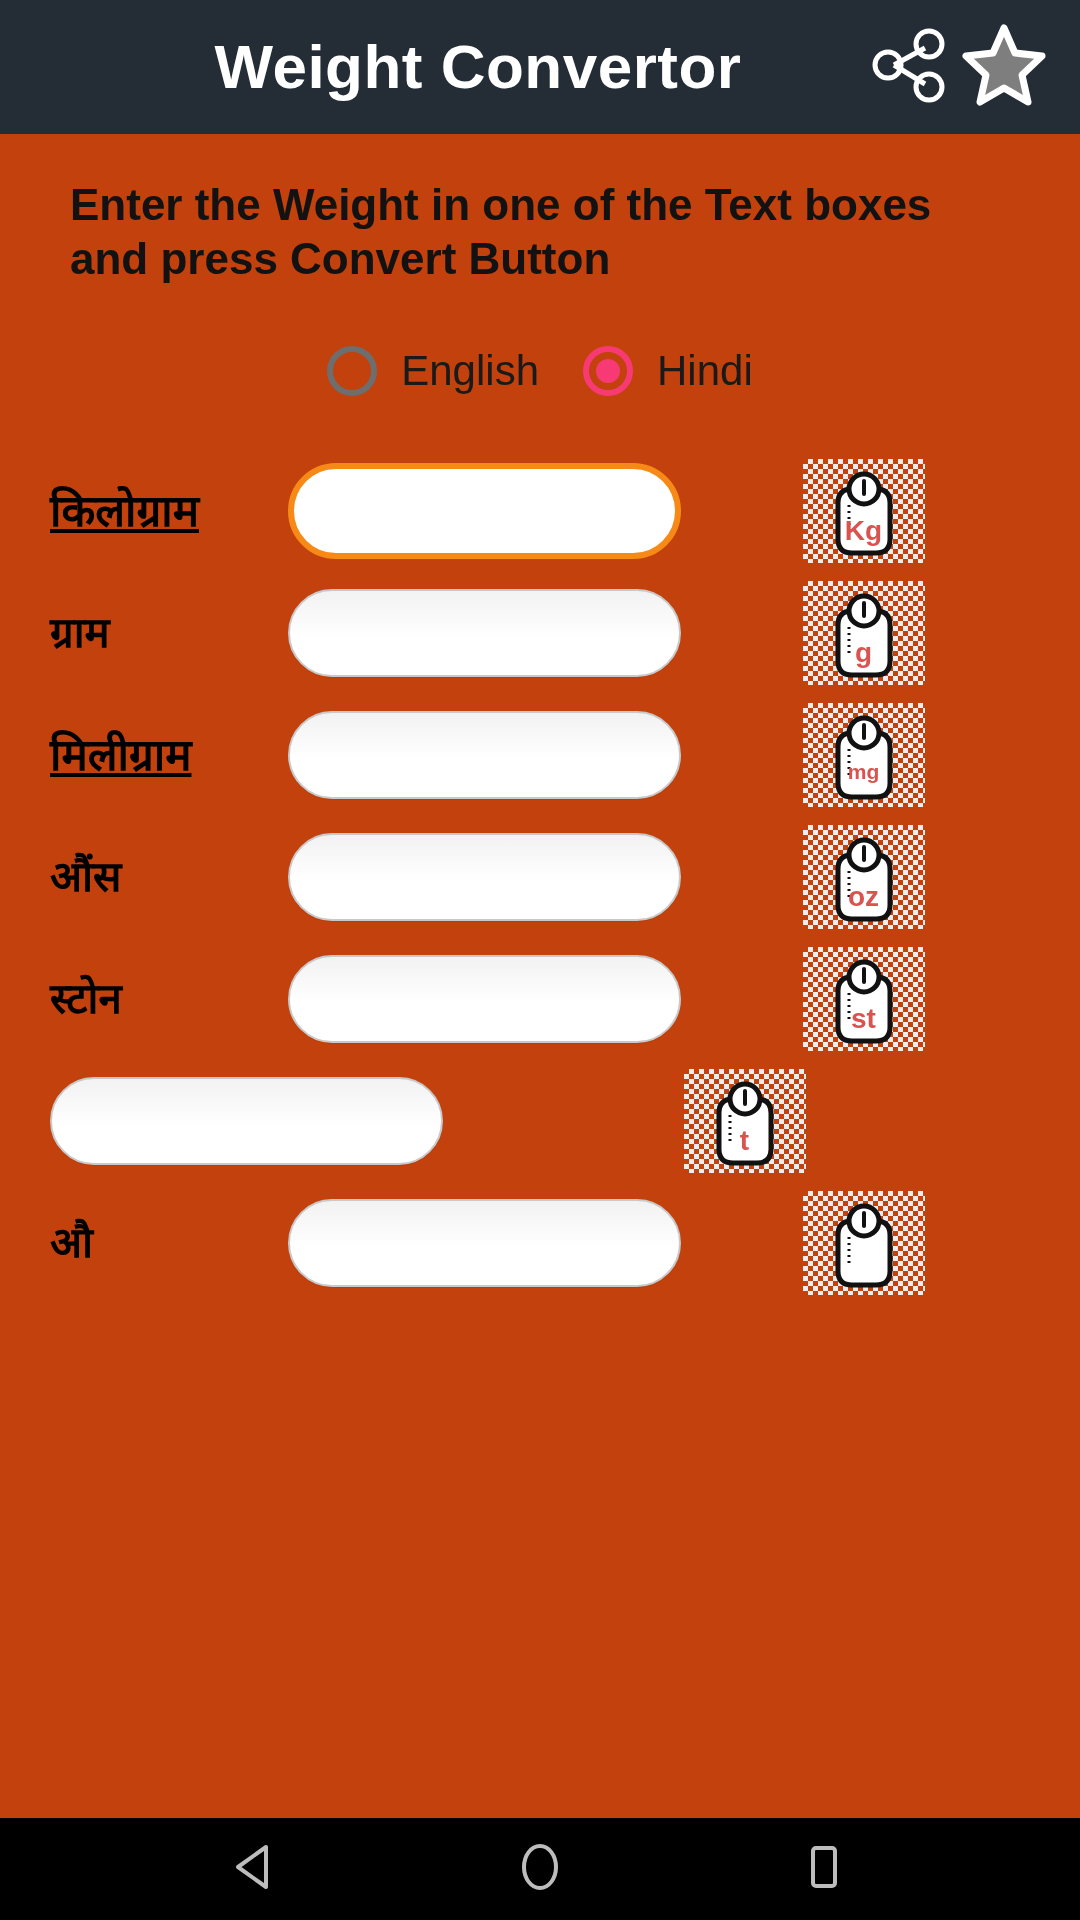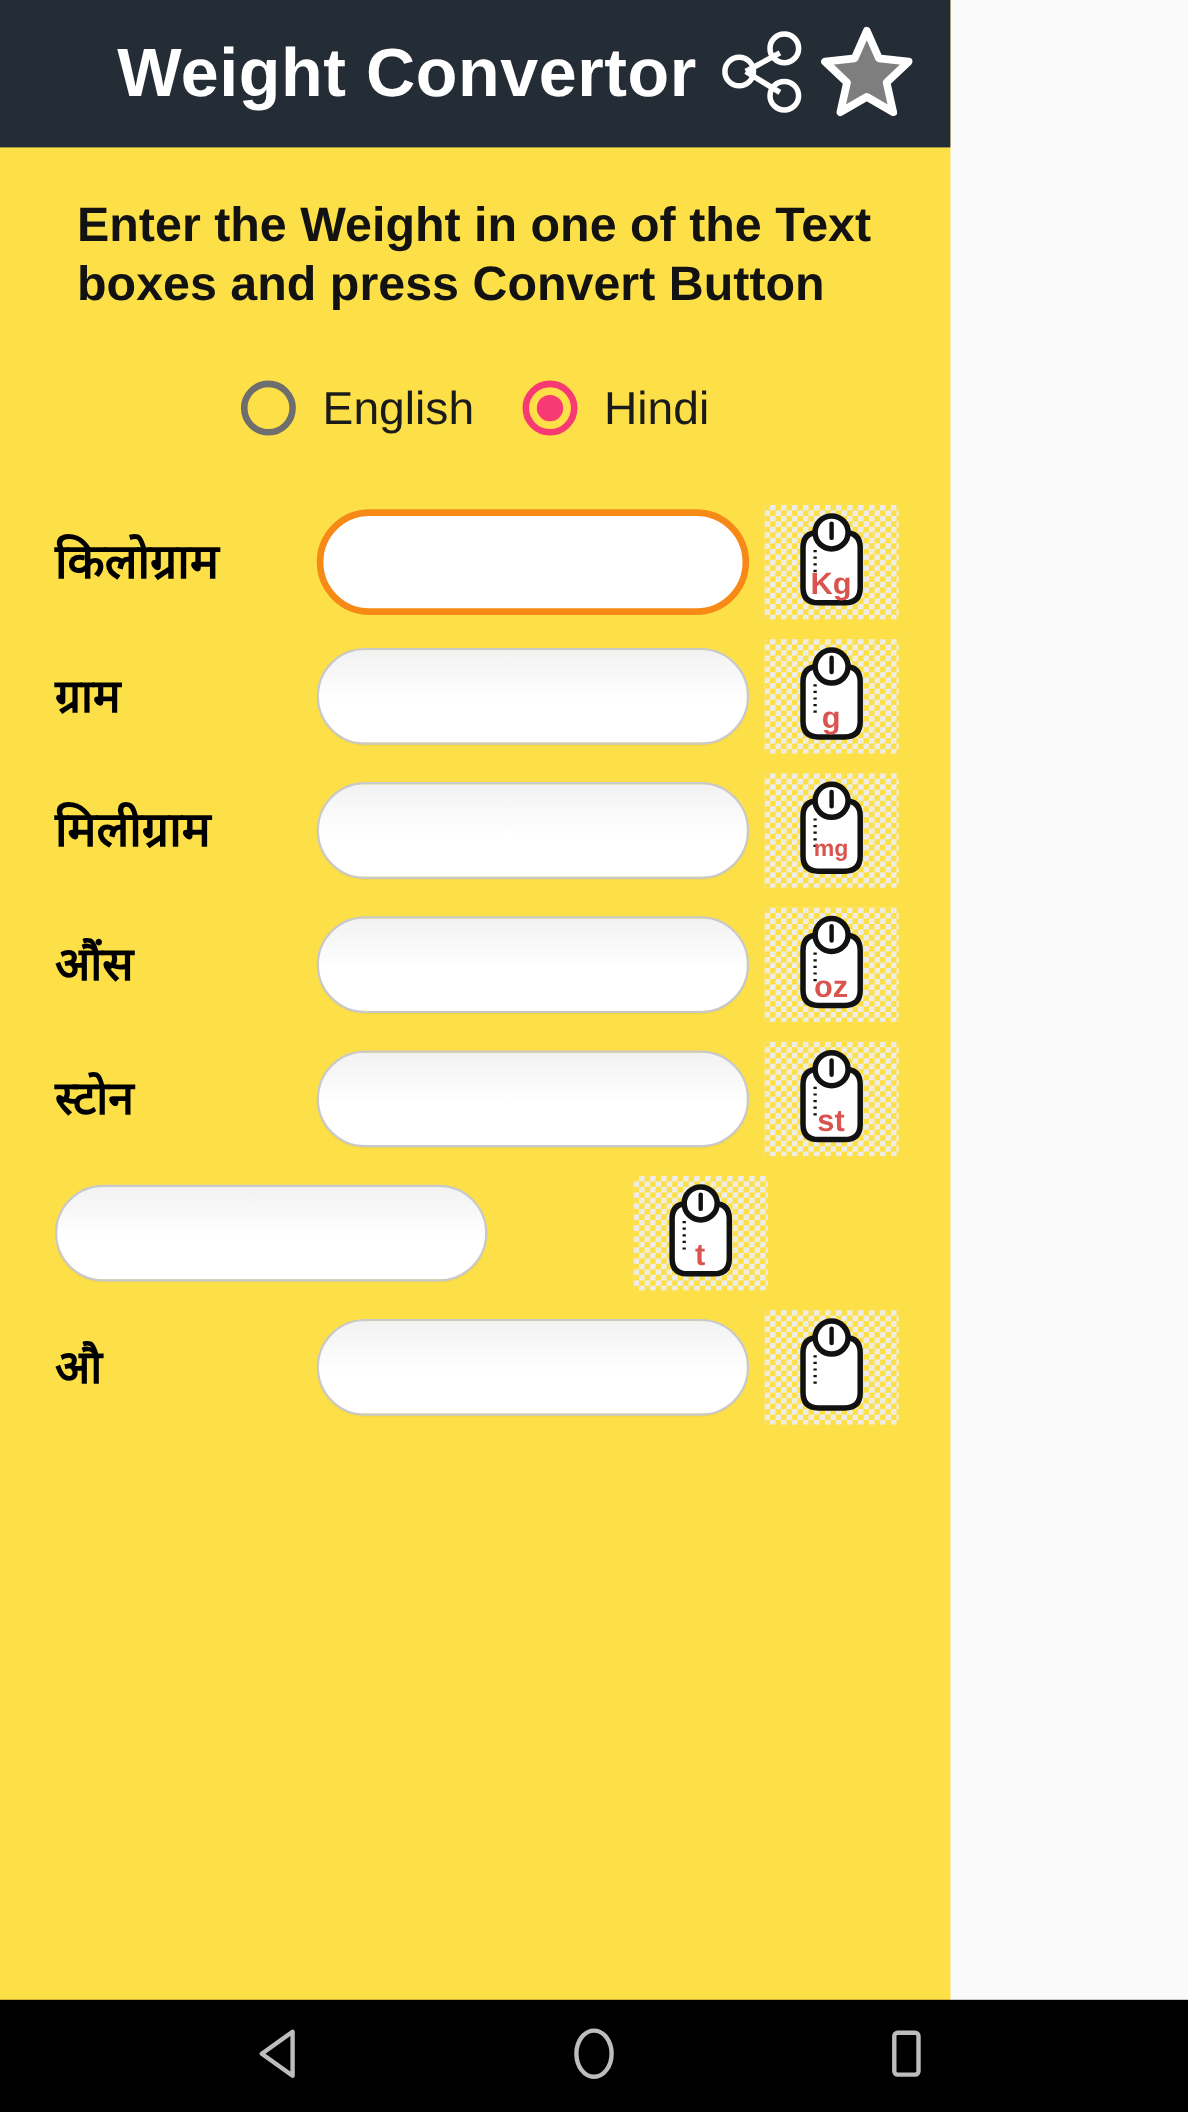--- a/index.html
+++ b/index.html
@@ -7,23 +7,23 @@
   html, body {
     width: 1080px;
     height: 1920px;
     overflow: hidden;
     background: #FAFAFA;
     font-family: "Liberation Sans", "DejaVu Sans", sans-serif;
   }
 
   #screen {
     position: relative;
-    width: 864px;
+    width: 1080px;
     height: 1920px;
-    background: #fde047;
+    background: #c2410c;
     display: flex;
     flex-direction: column;
   }
 
   
   #appbar {
     position: relative;
     height: 134px;
     min-height: 134px;
     background: #242D35;
@@ -117,21 +117,21 @@
   }
   .unit-label {
     width: 238px;
     flex: 0 0 238px;
     font-size: 42px;
     font-weight: bold;
     color: #000000;
     line-height: 1.1;
     white-space: nowrap;
   }
-  .unit-label.lg { font-size: 44px; }
+  .unit-label.lg { font-size: 44px; text-decoration: underline; }
 
   .field {
     flex: 0 0 393px;
     width: 393px;
     height: 88px;
     border-radius: 48px;
     border: 2px solid #C9C9C9;
     background: linear-gradient(#F2F2F2, #FFFFFF 55%, #FFFFFF);
     box-shadow: 0 1px 1px rgba(0,0,0,0.05);
   }
@@ -148,21 +148,21 @@
     align-items: center;
     justify-content: center;
   }
 
   
   .scale-icon {
     position: relative;
     width: 122px;
     height: 104px;
     display: flex;
-    align-items: center;
+    align-items: flex-end;
     justify-content: center;
     background-image:
       linear-gradient(45deg, #EDEDED 25%, transparent 25%, transparent 75%, #EDEDED 75%),
       linear-gradient(45deg, #EDEDED 25%, transparent 25%, transparent 75%, #EDEDED 75%);
     background-size: 10px 10px;
     background-position: 0 0, 5px 5px;
   }
   .scale-icon svg { display: block; }
   .scale-unit {
     position: absolute;

